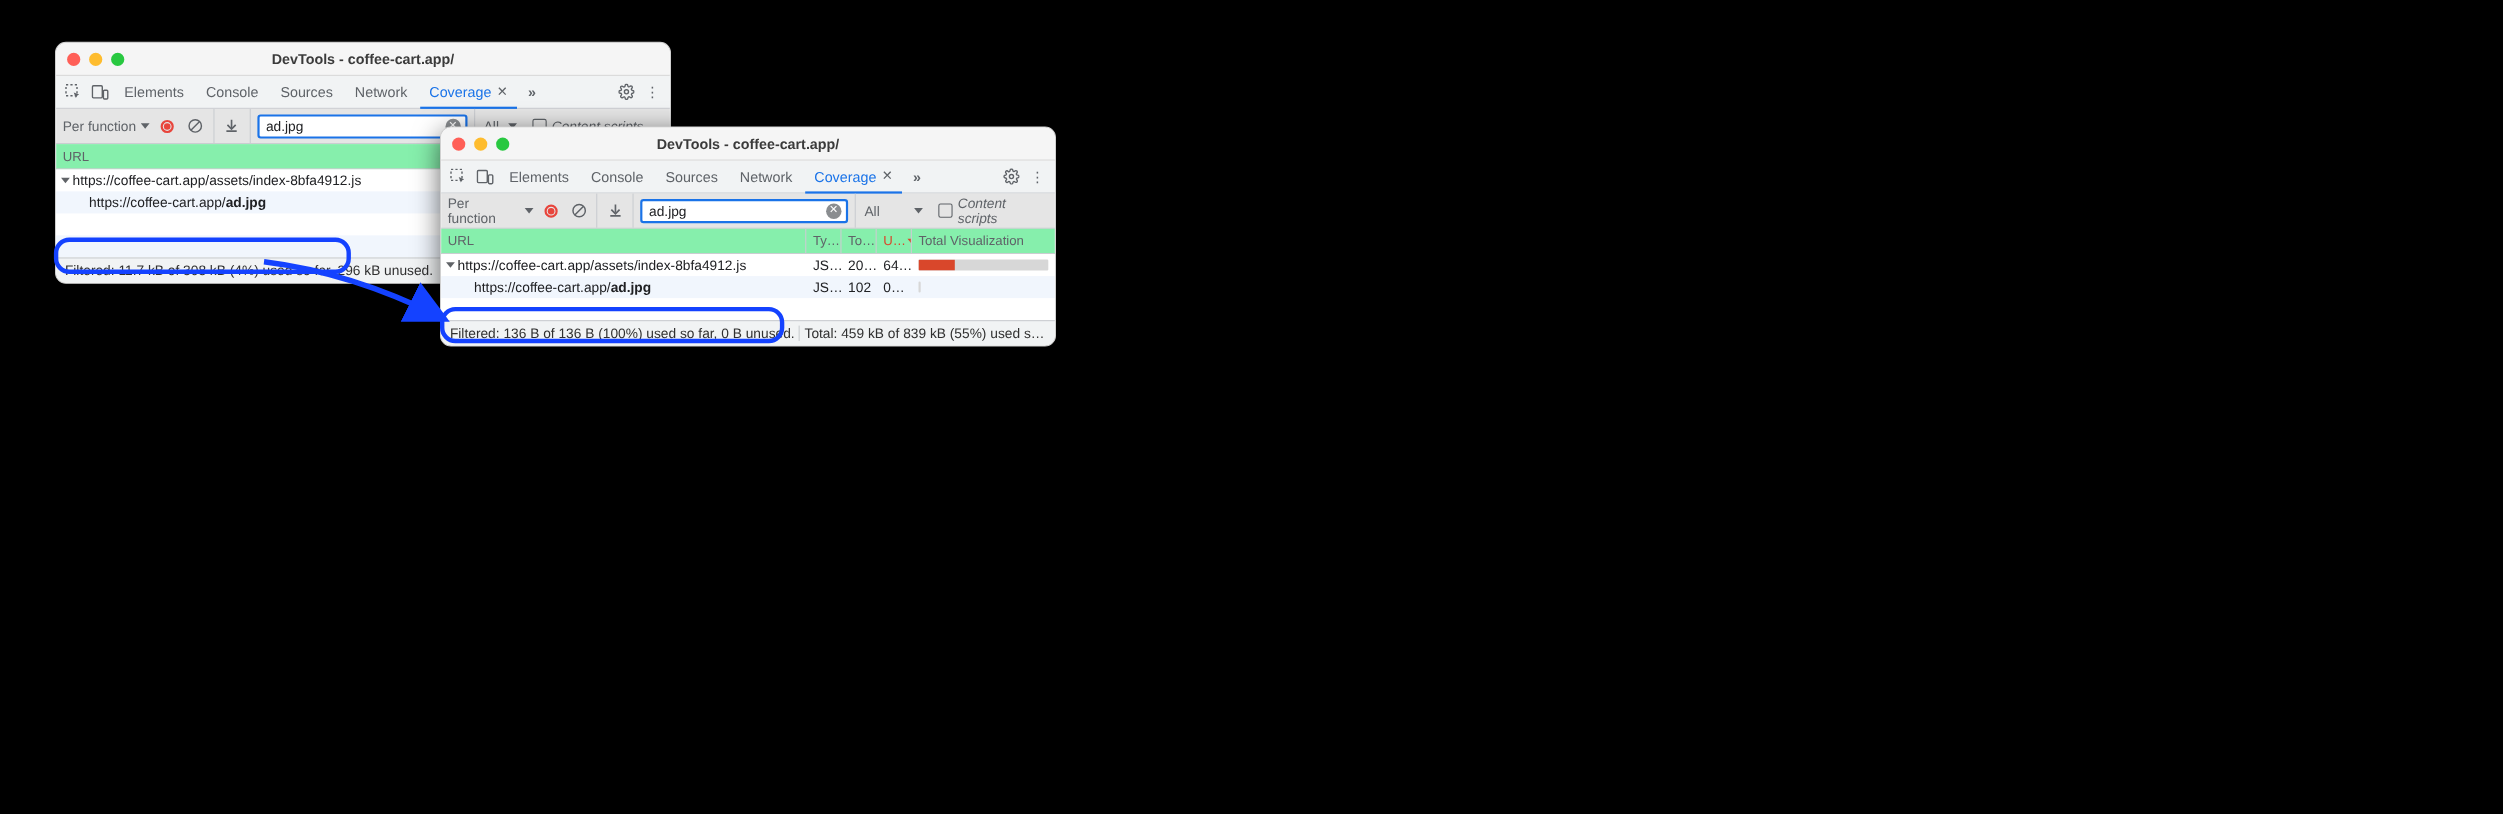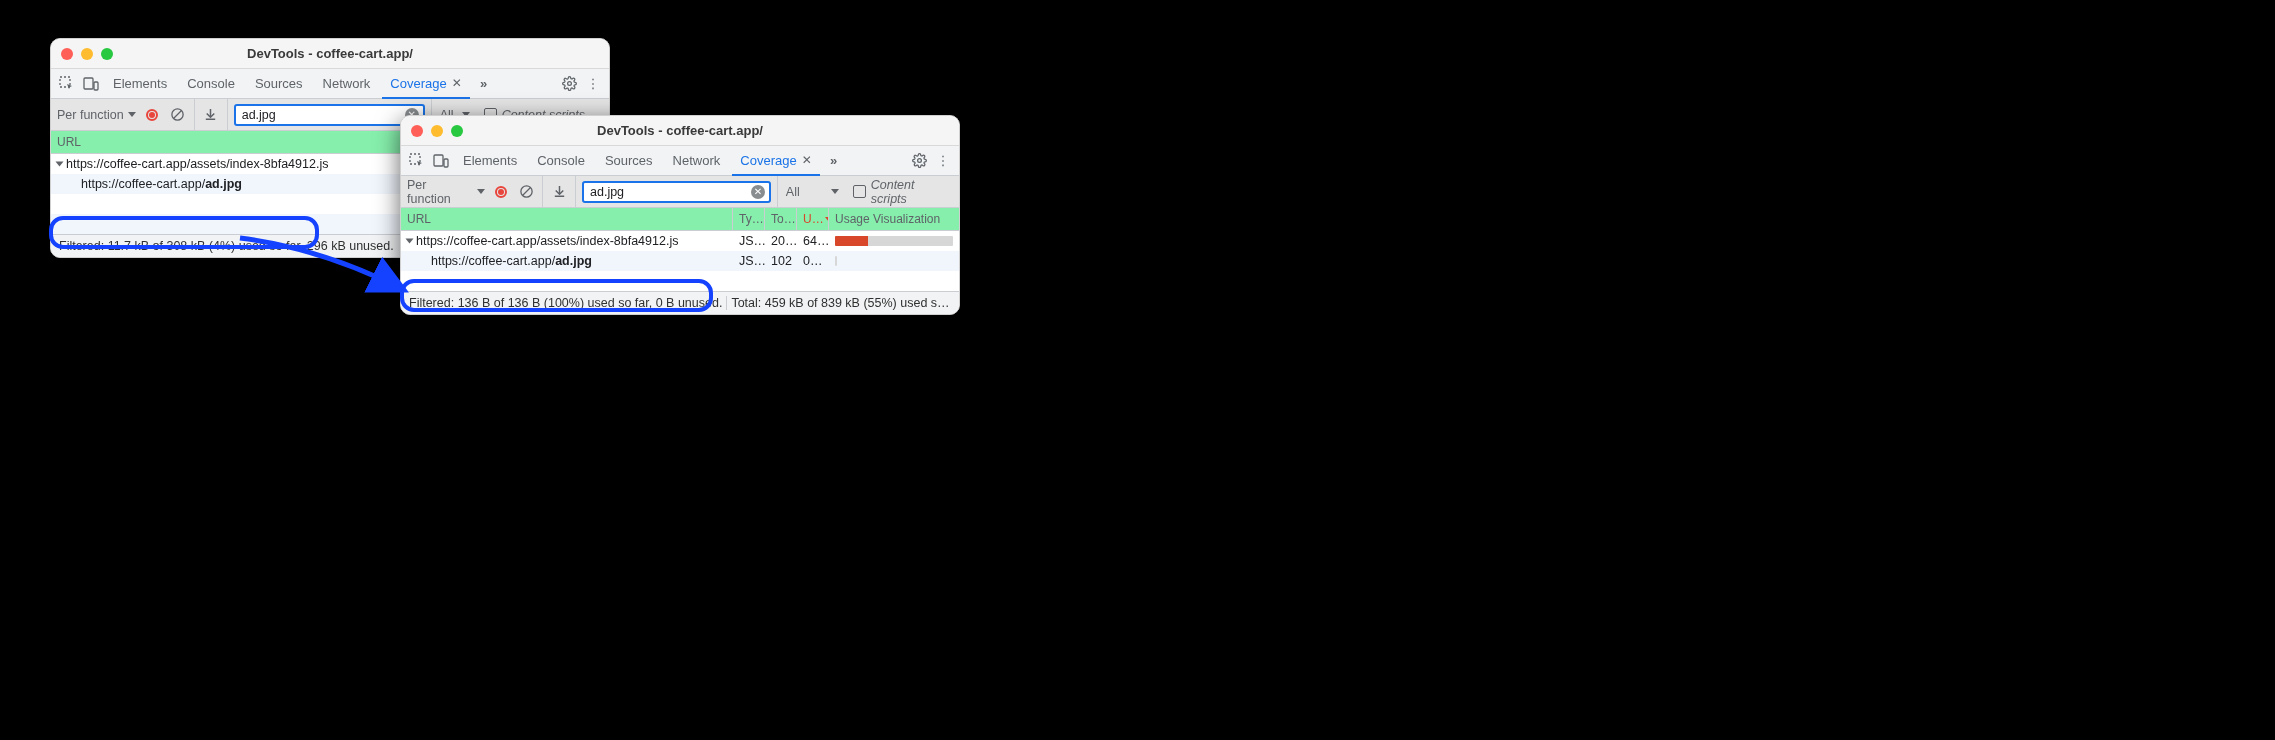--- a/index.html
+++ b/index.html
@@ -237,21 +237,21 @@
         </div>
     </div>
     <div class="hdr">
       <div class="col" style="flex:1">URL</div>
       <div class="col" style="width:32px">Ty…</div>
       <div class="col" style="width:32px">To…</div>
       <div class="col" style="width:32px;color:#d9472b">
           <span>U…</span>
           <span class="tri" style="border-top-color:#d9472b;margin-left:1px"></span>
         </div>
-      <div class="col" style="width:130px">Usage Visualization</div>
+      <div class="col" style="width:130px">Total Visualization</div>
     </div>
     <div class="rows">
       <div class="row">
         <div class="cell" style="flex:1">
           <span class="disc"></span>
           <span><span>https://coffee-cart.app/assets/index-8bfa4912.js</span><b></b></span>
         </div>
         <div class="cell" style="width:32px">JS…</div>
         <div class="cell" style="width:32px">20…</div>
         <div class="cell" style="width:32px">64…</div>

